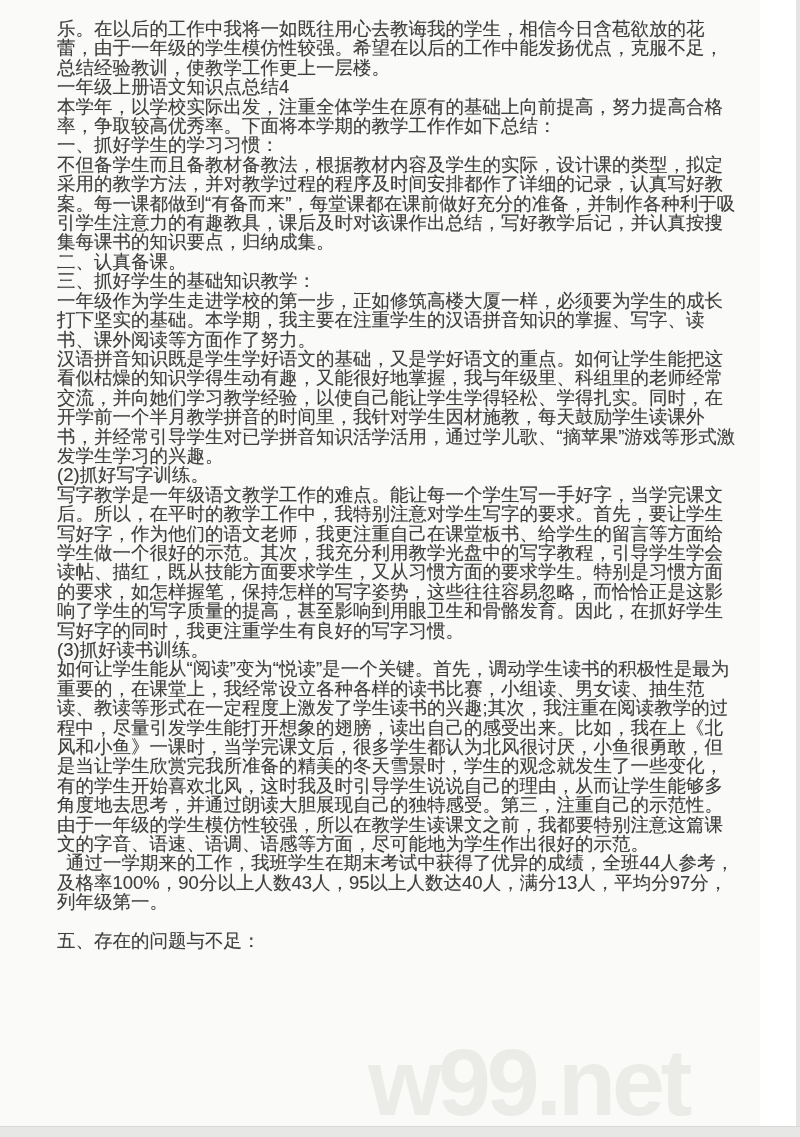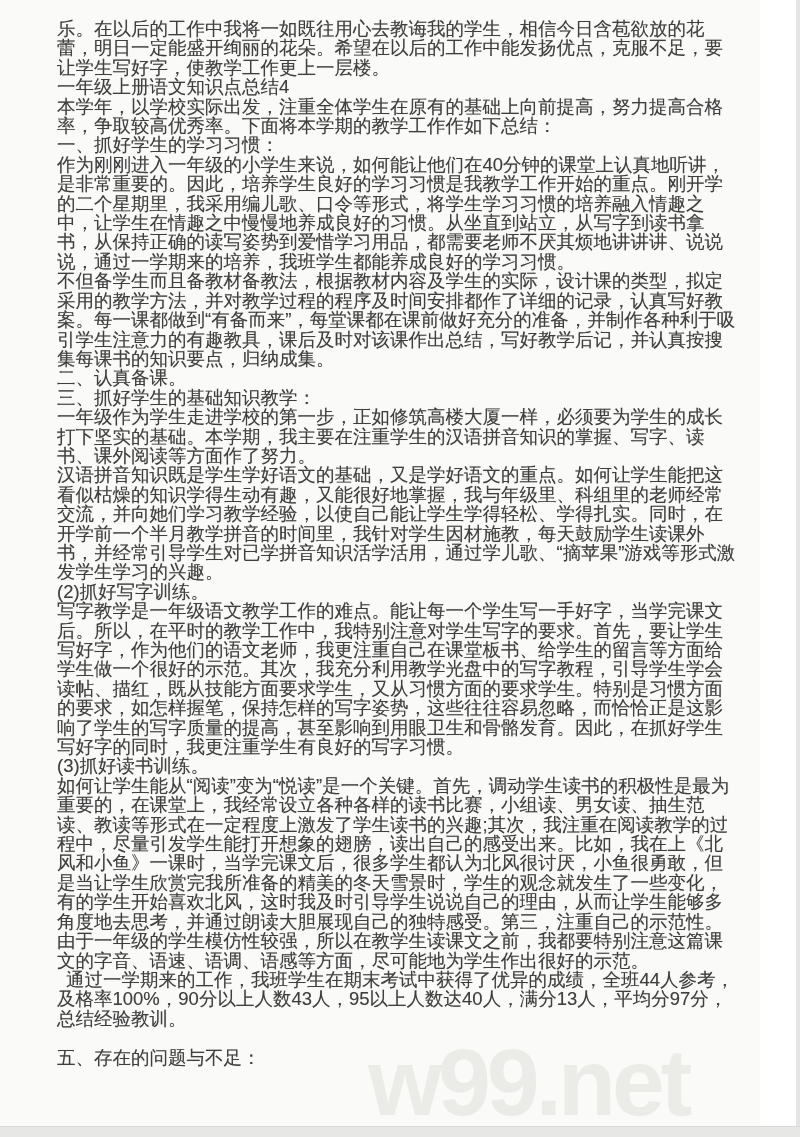--- a/index.html
+++ b/index.html
@@ -78,31 +78,30 @@
 </style>
 </head>
 <body>
 
 <div class="scan-bg"></div>
 <div class="right-edge"></div>
 
 <div class="watermark">w99.net</div>
 
 <div class="doc">
-  <p>乐。在以后的工作中我将一如既往用心去教诲我的学生，相信今日含苞欲放的花蕾，明日一定能盛开绚丽的花朵。希望在以后的工作中能发扬优点，克服不足，要让学生写好字，使教学工作更上一层楼。</p>
+  <p>乐。在以后的工作中我将一如既往用心去教诲我的学生，相信今日含苞欲放的花蕾，由于一年级的学生模仿性较强。希望在以后的工作中能发扬优点，克服不足，总结经验教训，使教学工作更上一层楼。</p>
   <p>一年级上册语文知识点总结4</p>
   <p>本学年，以学校实际出发，注重全体学生在原有的基础上向前提高，努力提高合格率，争取较高优秀率。下面将本学期的教学工作作如下总结：</p>
   <p>一、抓好学生的学习习惯：</p>
-  <p>作为刚刚进入一年级的小学生来说，如何能让他们在40分钟的课堂上认真地听讲，是非常重要的。因此，培养学生良好的学习习惯是我教学工作开始的重点。刚开学的二个星期里，我采用编儿歌、口令等形式，将学生学习习惯的培养融入情趣之中，让学生在情趣之中慢慢地养成良好的习惯。从坐直到站立，从写字到读书拿书，从保持正确的读写姿势到爱惜学习用品，都需要老师不厌其烦地讲讲讲、说说说，通过一学期来的培养，我班学生都能养成良好的学习习惯。</p>
   <p>不但备学生而且备教材备教法，根据教材内容及学生的实际，设计课的类型，拟定采用的教学方法，并对教学过程的程序及时间安排都作了详细的记录，认真写好教案。每一课都做到“有备而来”，每堂课都在课前做好充分的准备，并制作各种利于吸引学生注意力的有趣教具，课后及时对该课作出总结，写好教学后记，并认真按搜集每课书的知识要点，归纳成集。</p>
   <p>二、认真备课。</p>
   <p>三、抓好学生的基础知识教学：</p>
   <p>一年级作为学生走进学校的第一步，正如修筑高楼大厦一样，必须要为学生的成长打下坚实的基础。本学期，我主要在注重学生的汉语拼音知识的掌握、写字、读书、课外阅读等方面作了努力。</p>
   <p>汉语拼音知识既是学生学好语文的基础，又是学好语文的重点。如何让学生能把这看似枯燥的知识学得生动有趣，又能很好地掌握，我与年级里、科组里的老师经常交流，并向她们学习教学经验，以使自己能让学生学得轻松、学得扎实。同时，在开学前一个半月教学拼音的时间里，我针对学生因材施教，每天鼓励学生读课外书，并经常引导学生对已学拼音知识活学活用，通过学儿歌、“摘苹果”游戏等形式激发学生学习的兴趣。</p>
   <p>(2)抓好写字训练。</p>
   <p>写字教学是一年级语文教学工作的难点。能让每一个学生写一手好字，当学完课文后。所以，在平时的教学工作中，我特别注意对学生写字的要求。首先，要让学生写好字，作为他们的语文老师，我更注重自己在课堂板书、给学生的留言等方面给学生做一个很好的示范。其次，我充分利用教学光盘中的写字教程，引导学生学会读帖、描红，既从技能方面要求学生，又从习惯方面的要求学生。特别是习惯方面的要求，如怎样握笔，保持怎样的写字姿势，这些往往容易忽略，而恰恰正是这影响了学生的写字质量的提高，甚至影响到用眼卫生和骨骼发育。因此，在抓好学生写好字的同时，我更注重学生有良好的写字习惯。</p>
   <p>(3)抓好读书训练。</p>
   <p>如何让学生能从“阅读”变为“悦读”是一个关键。首先，调动学生读书的积极性是最为重要的，在课堂上，我经常设立各种各样的读书比赛，小组读、男女读、抽生范读、教读等形式在一定程度上激发了学生读书的兴趣;其次，我注重在阅读教学的过程中，尽量引发学生能打开想象的翅膀，读出自己的感受出来。比如，我在上《北风和小鱼》一课时，当学完课文后，很多学生都认为北风很讨厌，小鱼很勇敢，但是当让学生欣赏完我所准备的精美的冬天雪景时，学生的观念就发生了一些变化，有的学生开始喜欢北风，这时我及时引导学生说说自己的理由，从而让学生能够多角度地去思考，并通过朗读大胆展现自己的独特感受。第三，注重自己的示范性。由于一年级的学生模仿性较强，所以在教学生读课文之前，我都要特别注意这篇课文的字音、语速、语调、语感等方面，尽可能地为学生作出很好的示范。</p>
-  <p class="indent">通过一学期来的工作，我班学生在期末考试中获得了优异的成绩，全班44人参考，及格率100%，90分以上人数43人，95以上人数达40人，满分13人，平均分97分，总结经验教训。</p>
+  <p class="indent">通过一学期来的工作，我班学生在期末考试中获得了优异的成绩，全班44人参考，及格率100%，90分以上人数43人，95以上人数达40人，满分13人，平均分97分，列年级第一。</p>
   <p class="gap">五、存在的问题与不足：</p>
 </div>
 
 <div class="bottom-strip"></div>
 
 </body></html>

